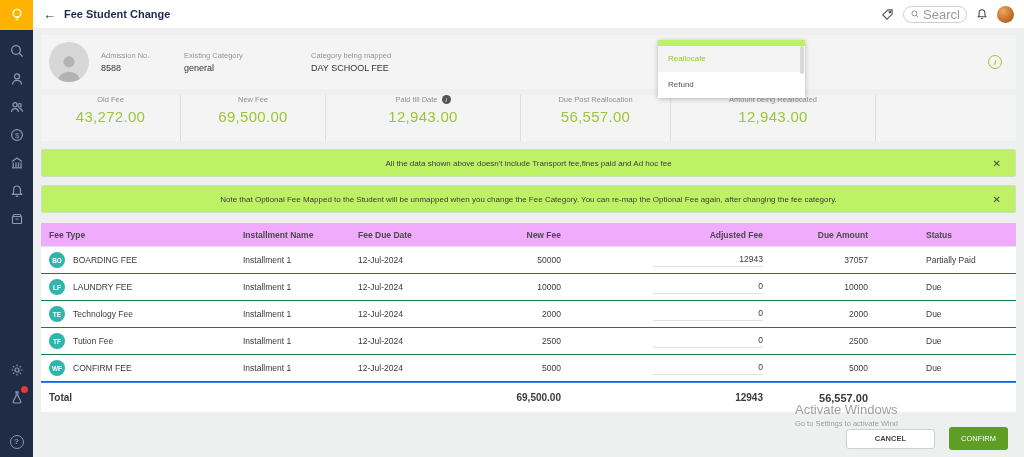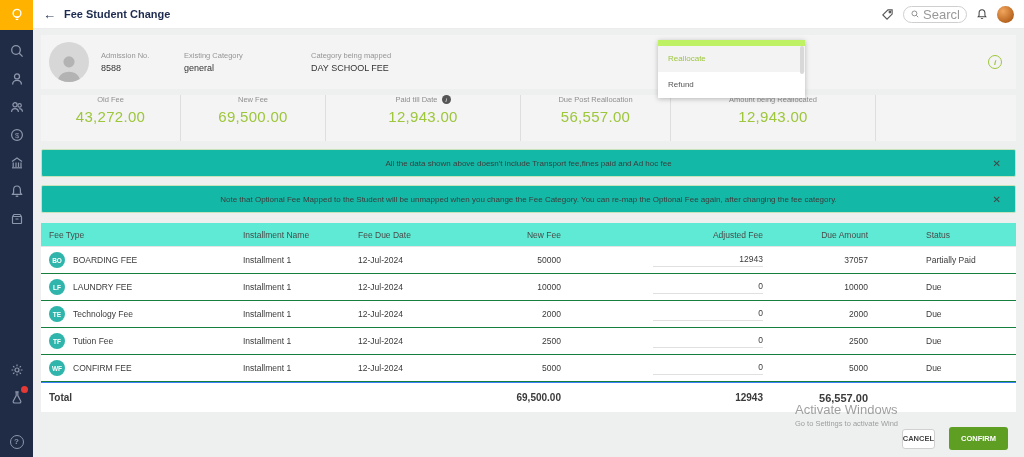--- a/index.html
+++ b/index.html
@@ -50,40 +50,40 @@
   
   .summary-band{margin-top:6px;background:#f4f4f4;height:46px;display:flex}
   .sum-card{display:flex;flex-direction:column;align-items:center;justify-content:flex-start;border-right:1px solid #dedede;gap:4px}
   .sum-card:last-child{border-right:none}
   .sum-lbl{font-size:7.5px;color:#8f8f8f;display:flex;align-items:center;gap:4px}
   .sum-val{font-size:15px;color:#9dc63b;letter-spacing:.3px}
   .info-dark{width:9px;height:9px;background:#555;color:#fff;border-radius:50%;display:inline-flex;align-items:center;justify-content:center;font-size:6px;font-style:italic;cursor:pointer}
   .sc1{width:140px}.sc2{width:145px}.sc3{width:195px}.sc4{width:150px}.sc5{width:205px}.sc6{flex:1}
 
   
-  .alert{margin-top:8px;background:#14b8a6;border:1px solid #c6e3bc;border-radius:2px;min-height:28px;display:flex;align-items:center;justify-content:center;position:relative;padding:6px 40px;font-size:8px;color:#3c3c3c;}
+  .alert{margin-top:8px;background:#bef264;border:1px solid #c6e3bc;border-radius:2px;min-height:28px;display:flex;align-items:center;justify-content:center;position:relative;padding:6px 40px;font-size:8px;color:#3c3c3c;}
   .alert .close{position:absolute;right:14px;top:50%;transform:translateY(-50%);font-size:10px;color:#444;cursor:pointer}
 
   
   .table{margin-top:10px}
   .trow{display:grid;grid-template-columns:194px 115px 100px 103px 202px 105px 1fr;align-items:center;height:27px;padding:0 8px;background:#fff;border-bottom:1px solid #15803d;font-size:8.5px;color:#3a3a3a}
-  .thead{height:24px;background:#5eead4;font-weight:normal;color:#4a4a4a;border-bottom:1px solid #e4e4e4}
+  .thead{height:24px;background:#f0abfc;font-weight:bold;color:#4a4a4a;border-bottom:1px solid #e4e4e4}
   .num{text-align:right}
   .status-cell{padding-left:58px}
   .fee-cell{display:flex;align-items:center;gap:8px}
   .badge{width:16px;height:16px;border-radius:50%;background:#2fb5ab;color:#fff;font-size:6.5px;font-weight:bold;display:flex;align-items:center;justify-content:center;flex-shrink:0}
   .adj-input{width:110px;border:none;border-bottom:1px solid #e0e0e0;background:transparent;text-align:right;font-size:8.5px;color:#3a3a3a;font-family:"Liberation Sans",sans-serif;outline:none;justify-self:end;padding-bottom:2px}
   .trow.total{height:30px;font-weight:bold;border-top:1px solid #3b82f6;border-bottom:none;font-size:10px}
   .trow.total .t-due{font-size:11px}
 
   
   .footer-bar{flex:1;position:relative}
   .actions{position:absolute;right:8px;bottom:7px;display:flex;align-items:center;gap:14px;z-index:5}
-  .btn-cancel{background:#fff;border:1px solid #d0d0d0;border-radius:3px;height:20px;padding:0 0;font-size:7.5px;font-weight:bold;color:#444;cursor:pointer;font-family:"Liberation Sans",sans-serif}
-  .btn-confirm{background:#5d9e23;border:none;border-radius:3px;height:23px;padding:0 12px;font-size:7.5px;font-weight:bold;color:#fff;cursor:pointer;font-family:"Liberation Sans",sans-serif}
+  .btn-cancel{background:#fff;border:1px solid #d0d0d0;border-radius:3px;height:20px;padding:0 28px;font-size:7.5px;font-weight:bold;color:#444;cursor:pointer;font-family:"Liberation Sans",sans-serif}
+  .btn-confirm{background:#5d9e23;border:none;border-radius:3px;height:23px;padding:0 12px;font-size:7.5px;font-weight:normal;color:#fff;cursor:pointer;font-family:"Liberation Sans",sans-serif}
   .watermark{position:absolute;left:795px;top:402px;color:#8f8f8f;opacity:.85;z-index:1;pointer-events:none}
   .watermark .w1{font-size:13px}
   .watermark .w2{font-size:7.5px;margin-top:2px}
 
   svg{display:block}
 </style>
 </head>
 <body>
 
 <div class="app">

